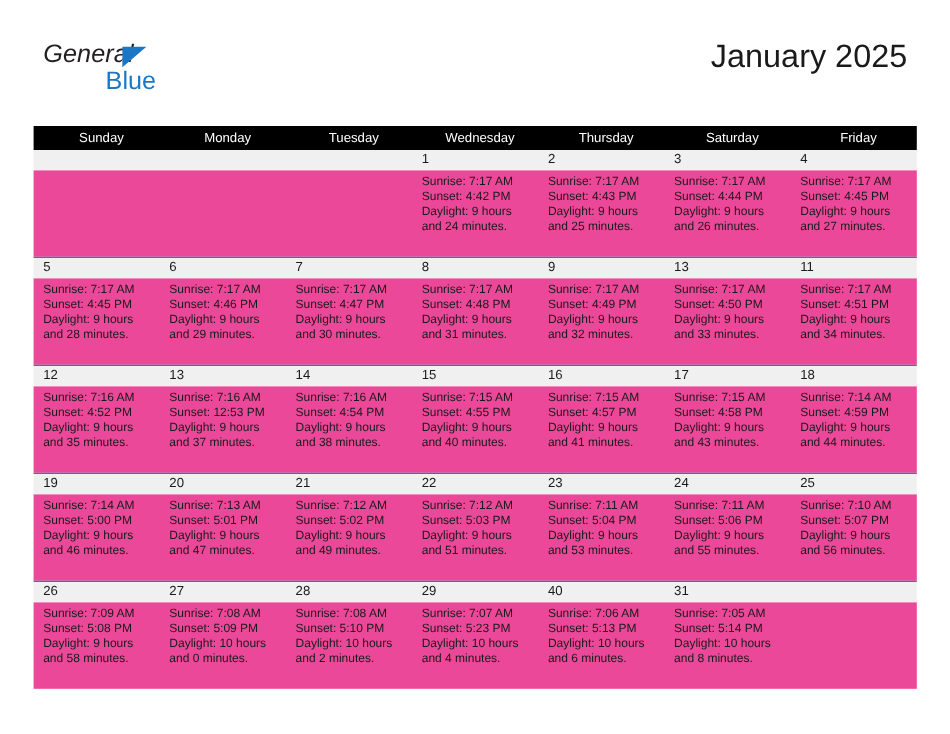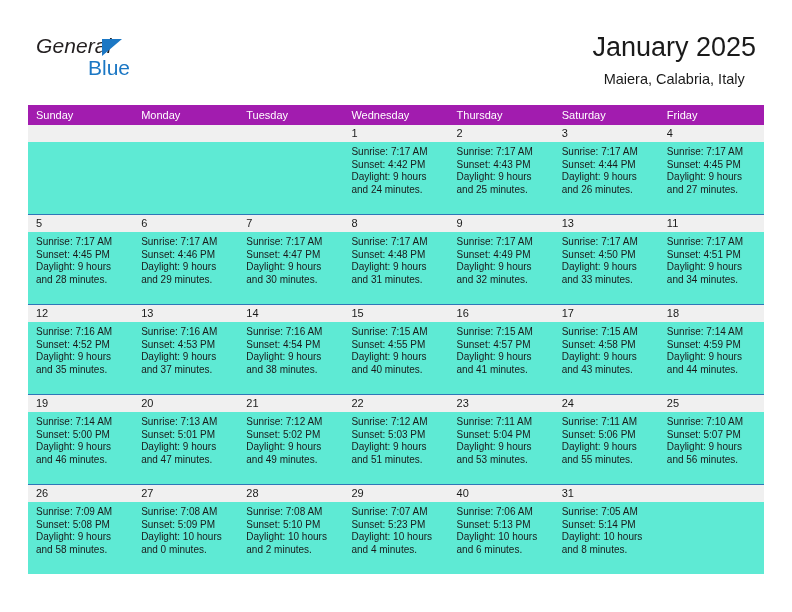--- a/index.html
+++ b/index.html
@@ -93,22 +93,23 @@
   .calendar {
     position: absolute;
     left: 28px;
     top: 105px;
     width: 736px;
   }
 
   .weekday-header {
     display: flex;
     width: 100%;
-    background: #a21caf;
+    background: #000000;
     height: 20px;
+    text-align: center;
   }
   .weekday-cell {
     flex: 1 1 0;
     color: #ffffff;
     font-size: 11px;
     line-height: 20px;
     padding-left: 8px;
     box-sizing: border-box;
     white-space: nowrap;
     overflow: hidden;
@@ -134,21 +135,21 @@
     font-size: 11px;
     line-height: 17px;
     padding-left: 8px;
     box-sizing: border-box;
     color: #1a1a1a;
   }
 
   .detail-strip {
     display: flex;
     width: 100%;
-    background: #5eead4;
+    background: #ec4899;
     height: 72px;
   }
   .detail-cell {
     flex: 1 1 0;
     padding: 4px 6px 0 8px;
     box-sizing: border-box;
     font-size: 10px;
     line-height: 12.6px;
     color: #1a1a1a;
   }
@@ -167,21 +168,20 @@
   <div class="top-bar">
 
     <div class="logo">
       <span class="logo-general">General</span>
       <span class="logo-tri"></span>
       <span class="logo-blue">Blue</span>
     </div>
 
     <div class="title-block">
       <div class="cal-title">January 2025</div>
-      <div class="cal-subtitle">Maiera, Calabria, Italy</div>
     </div>
 
   </div>
 
   <div class="calendar">
     <div class="weekday-header">
         <div class="weekday-cell">Sunday</div>
         <div class="weekday-cell">Monday</div>
         <div class="weekday-cell">Tuesday</div>
         <div class="weekday-cell">Wednesday</div>
@@ -312,21 +312,21 @@
           </div>
           <div class="detail-strip">
             <div class="detail-cell">
               <div class="detail-line">Sunrise: 7:16 AM</div>
               <div class="detail-line">Sunset: 4:52 PM</div>
               <div class="detail-line">Daylight: 9 hours</div>
               <div class="detail-line">and 35 minutes.</div>
             </div>
             <div class="detail-cell">
               <div class="detail-line">Sunrise: 7:16 AM</div>
-              <div class="detail-line">Sunset: 4:53 PM</div>
+              <div class="detail-line">Sunset: 12:53 PM</div>
               <div class="detail-line">Daylight: 9 hours</div>
               <div class="detail-line">and 37 minutes.</div>
             </div>
             <div class="detail-cell">
               <div class="detail-line">Sunrise: 7:16 AM</div>
               <div class="detail-line">Sunset: 4:54 PM</div>
               <div class="detail-line">Daylight: 9 hours</div>
               <div class="detail-line">and 38 minutes.</div>
             </div>
             <div class="detail-cell">

